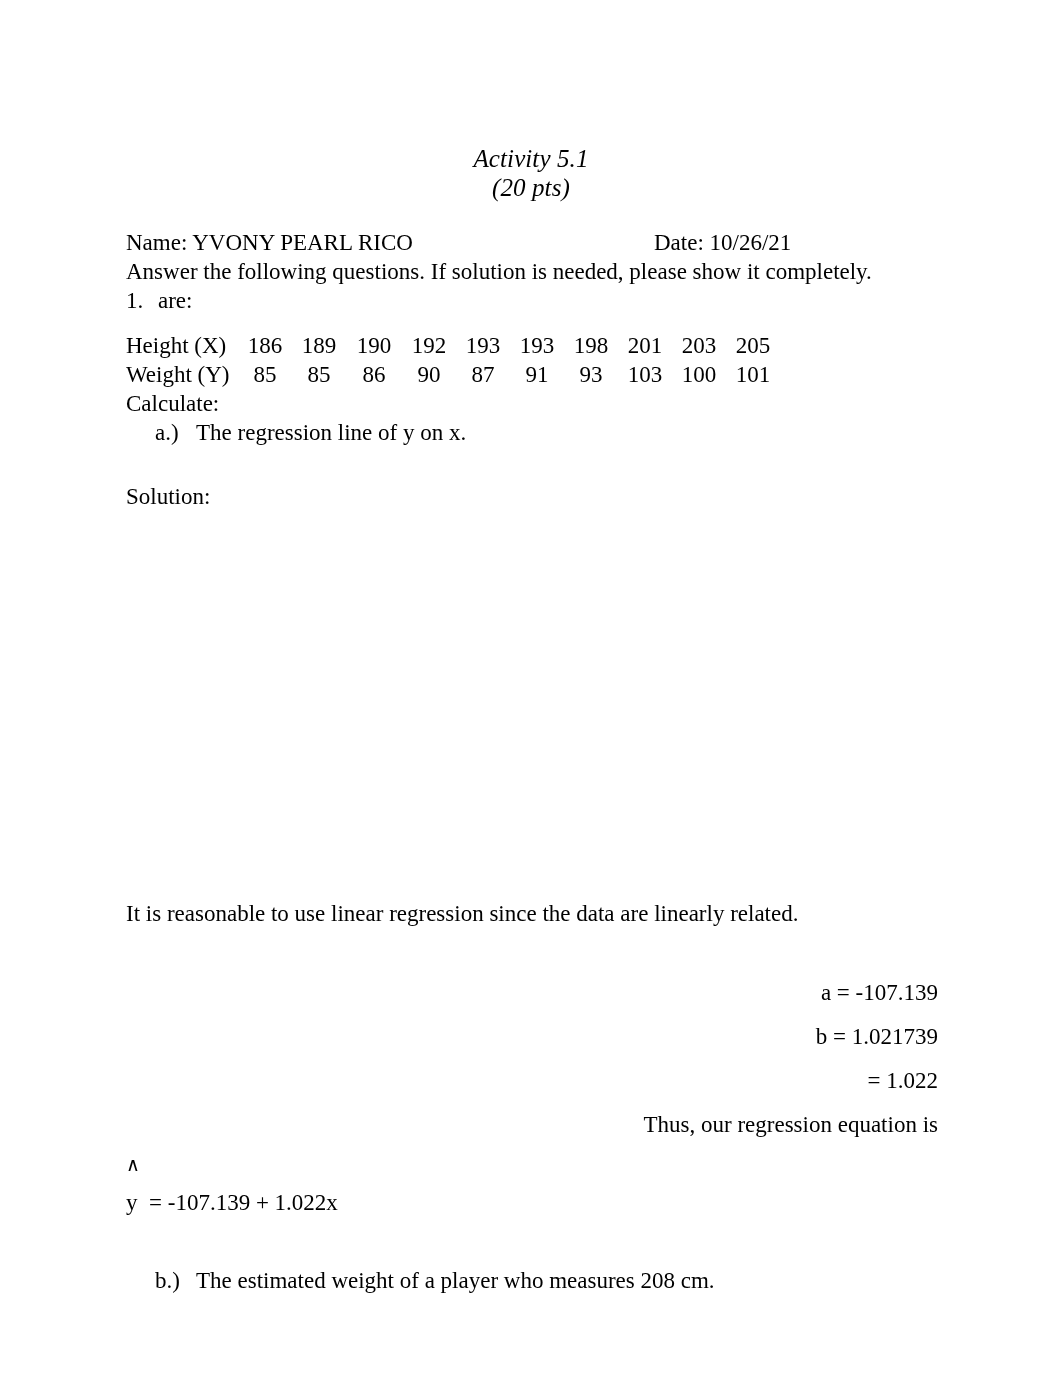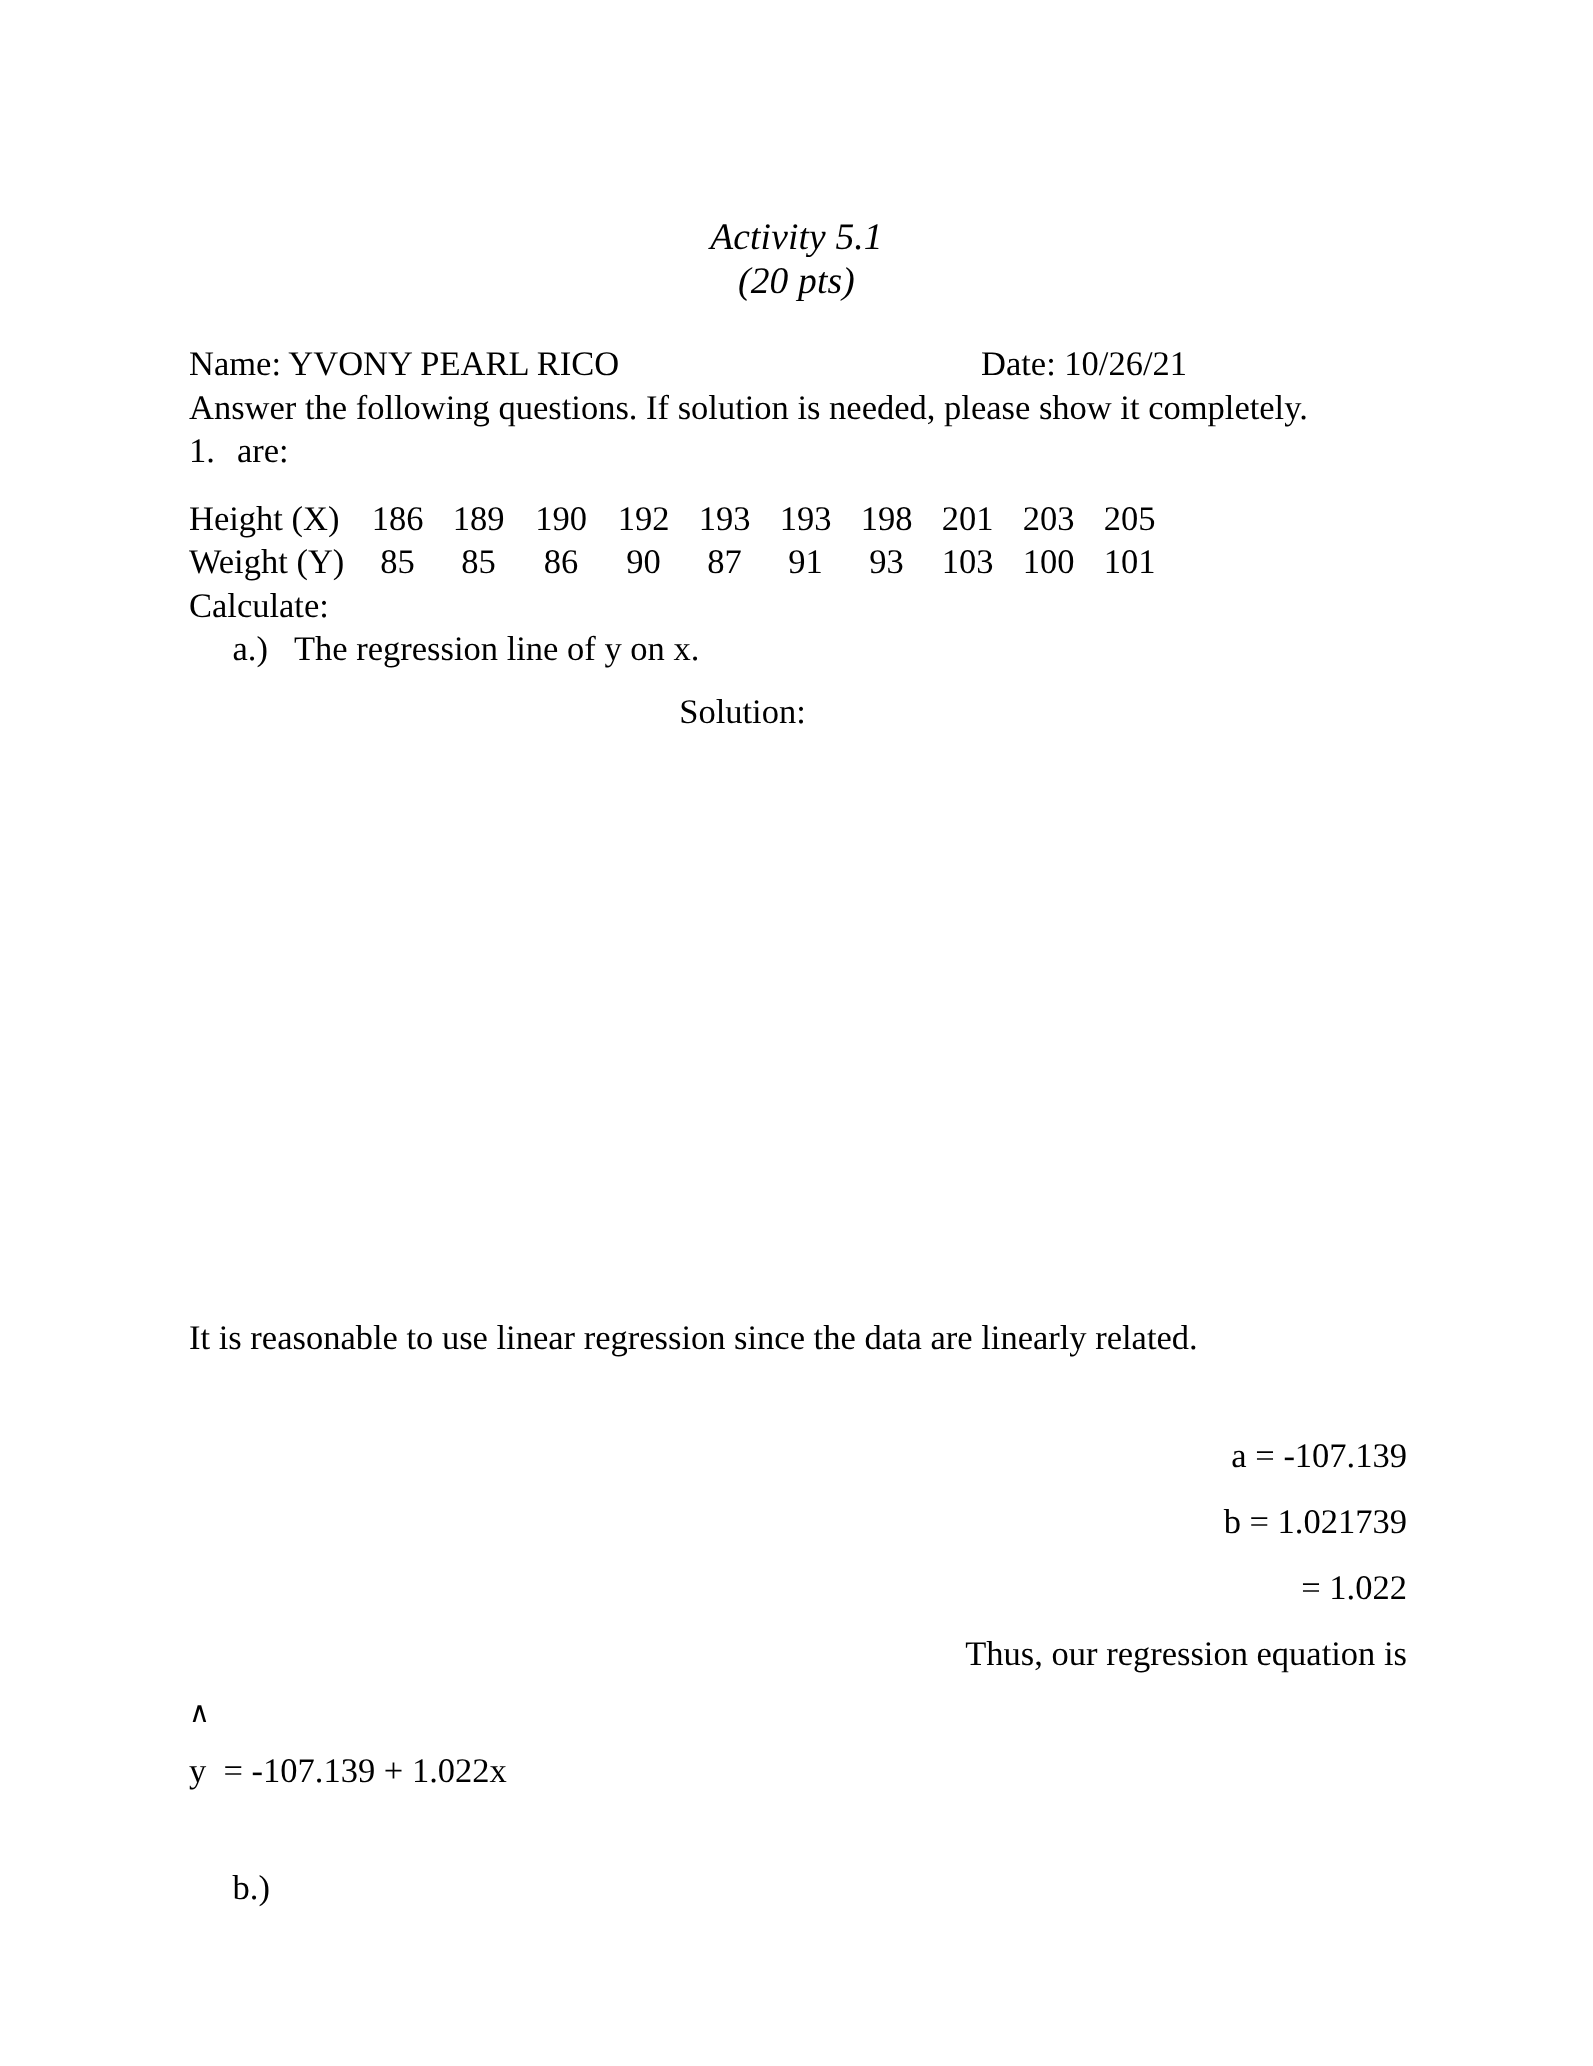--- a/index.html
+++ b/index.html
@@ -111,23 +111,23 @@
     padding-left: 70px;
     margin-top: 0;
   }
   .letter-marker {
     position: absolute;
     left: 29px;
     top: 0;
   }
 
   .solution-line {
-    text-align: center;
+    text-align: left;
     padding-right: 74px;
-    margin-top: 13px;
+    margin-top: 35px;
   }
 
   .gap-region {
     height: 376px;
   }
 
   .para {
     margin-top: 12px;
   }
   .spacer-36 { height: 43px; }
@@ -231,16 +231,17 @@
 
     <div class="eq-line line indent-62">= 1.022</div>
 
     <div class="eq-line line">Thus, our regression equation is</div>
 
     <div class="hat-line line">∧</div>
     <div class="yhat-line line">y  = -107.139 + 1.022x</div>
 
     <div class="final-item">
       <span class="letter-marker">b.)</span>
+      <span>The estimated weight of a player who measures 208 cm.</span>
     </div>
 
   </div>
 </div>
 
 </body></html>

